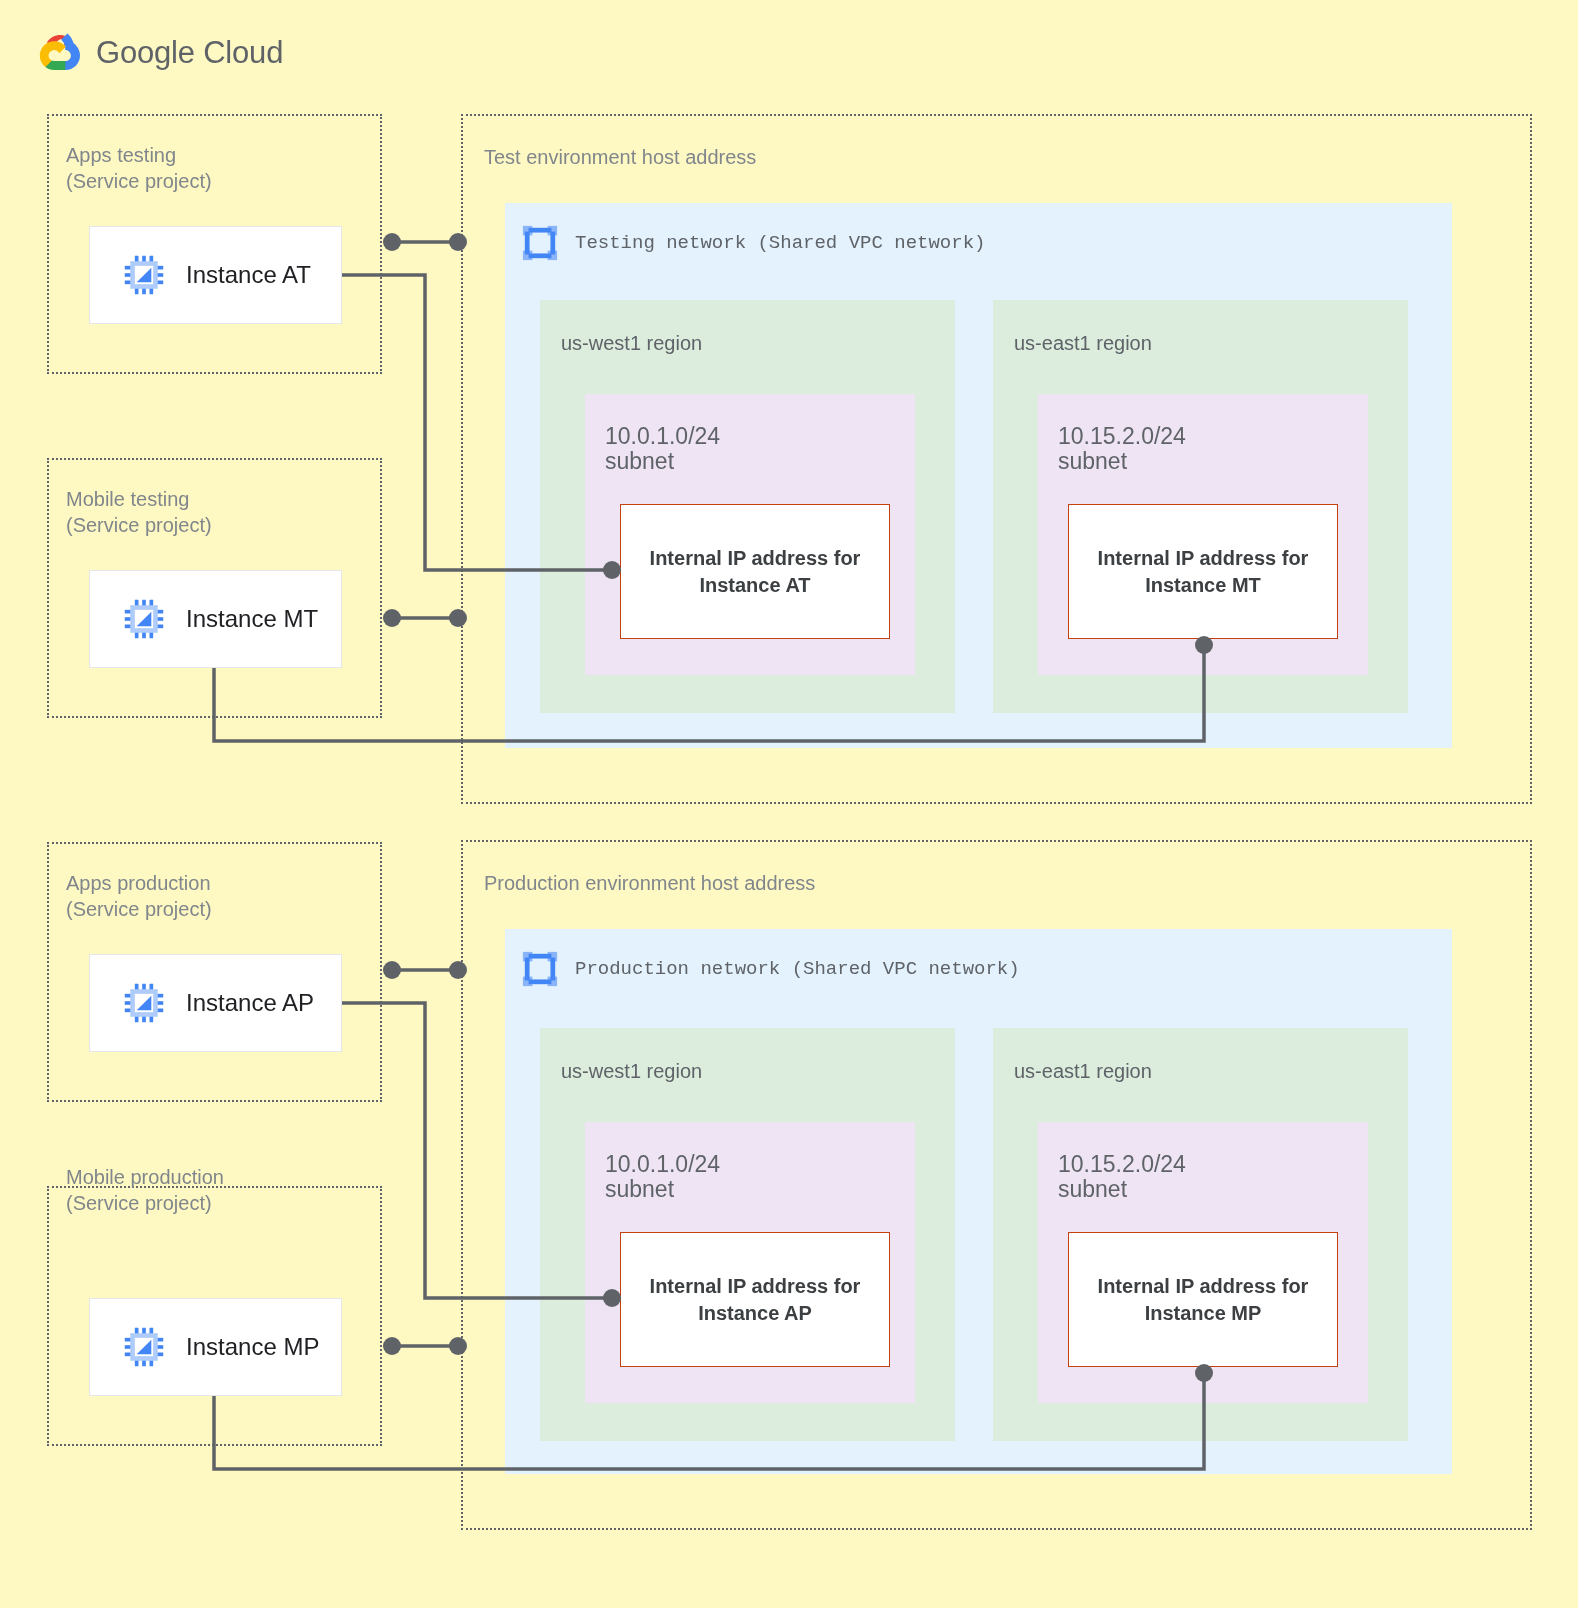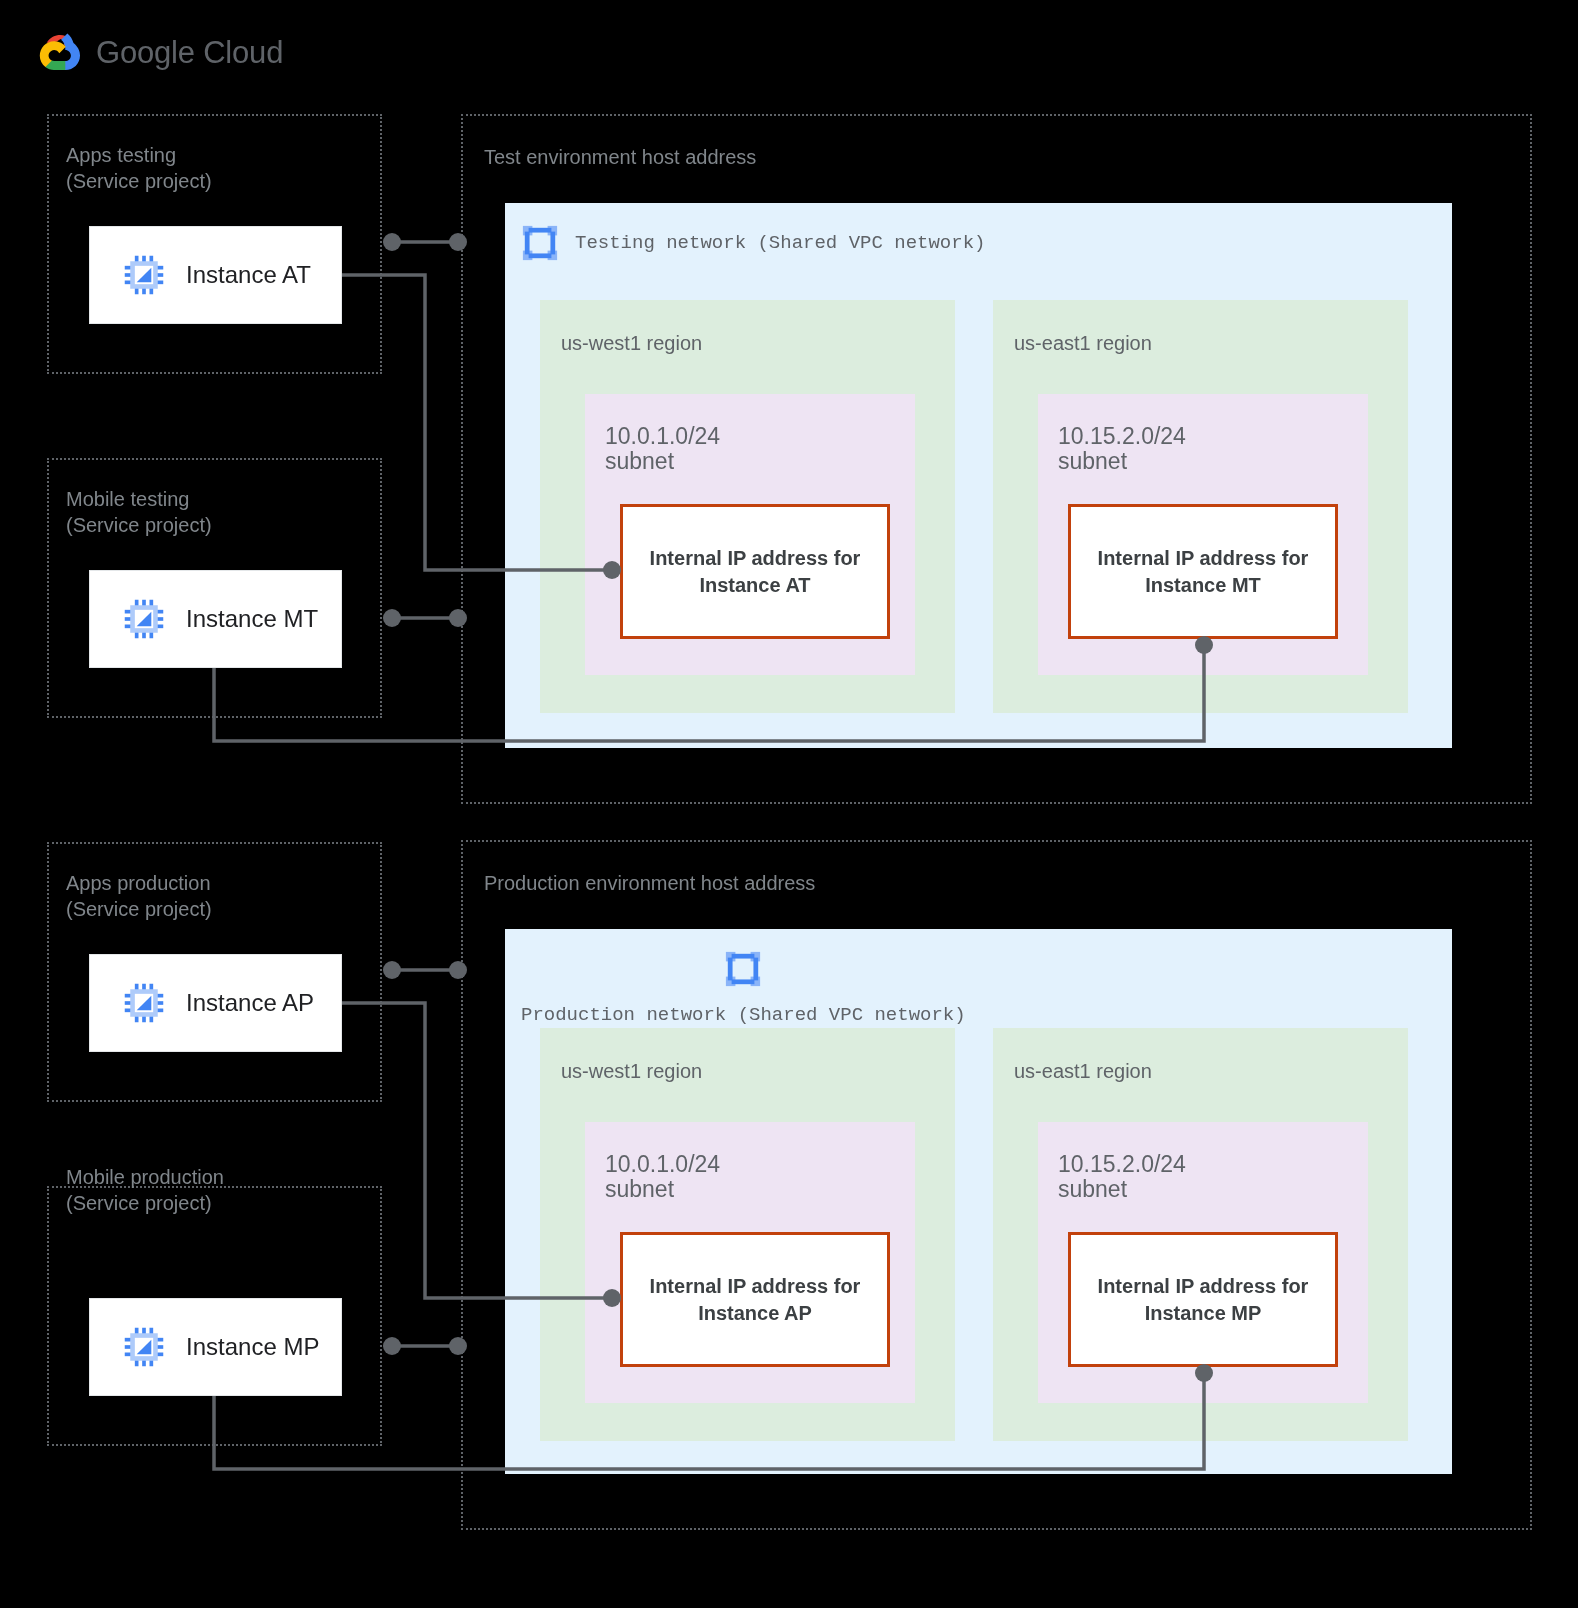--- a/index.html
+++ b/index.html
@@ -7,21 +7,21 @@
     padding: 0;
     background: #e8ecee;
   }
   body {
     font-family: "Liberation Sans", sans-serif;
   }
   #canvas {
     position: relative;
     width: 1578px;
     height: 1608px;
-    background: #000000;
+    background: #fef9c3;
     overflow: hidden;
   }
   
   .logo-wrap {
     position: absolute;
     left: 34px;
     top: 33px;
     display: flex;
     align-items: center;
     gap: 14px;
@@ -108,21 +108,21 @@
   .subnet-label {
     position: absolute;
     font-size: 23px;
     line-height: 25px;
     color: #5f6368;
     white-space: pre-line;
   }
   .ip-box {
     position: absolute;
     background: #ffffff;
-    border: 3px solid #c2410c;
+    border: 1px solid #c2410c;
     box-sizing: border-box;
     display: flex;
     align-items: center;
     justify-content: center;
     text-align: center;
   }
   .ip-text {
     font-size: 20px;
     line-height: 27px;
     font-weight: bold;
@@ -293,21 +293,21 @@
       <path d="M16 32 L32 32 L32 16 Z" fill="#4285F4"></path>
     </svg>
     <span class="instance-label">Instance MP</span>
   </div>
 
   <div class="dotted-box" style="left:461px; top:840px; width:1071px; height:690px;">
   </div>
   <div class="box-label" style="left:484px; top:870px;">Production environment host address</div>
 
   <div class="vpc-box" style="left:505px; top:929px; width:947px; height:545px;"></div>
-  <div class="vpc-header" style="left:521px; top:950px;flex-direction:column;">
+  <div class="vpc-header" style="left:521px; top:950px;">
     <svg class="vpc-icon" viewBox="0 0 40 40">
       <rect x="2" y="2" width="10" height="10" fill="#8ab4f8"></rect>
       <rect x="28" y="2" width="10" height="10" fill="#8ab4f8"></rect>
       <rect x="2" y="28" width="10" height="10" fill="#8ab4f8"></rect>
       <rect x="28" y="28" width="10" height="10" fill="#8ab4f8"></rect>
       <rect x="8" y="4" width="24" height="5" fill="#4285F4"></rect>
       <rect x="8" y="31" width="24" height="5" fill="#4285F4"></rect>
       <rect x="4" y="8" width="5" height="24" fill="#4285F4"></rect>
       <rect x="31" y="8" width="5" height="24" fill="#4285F4"></rect>
     </svg>

